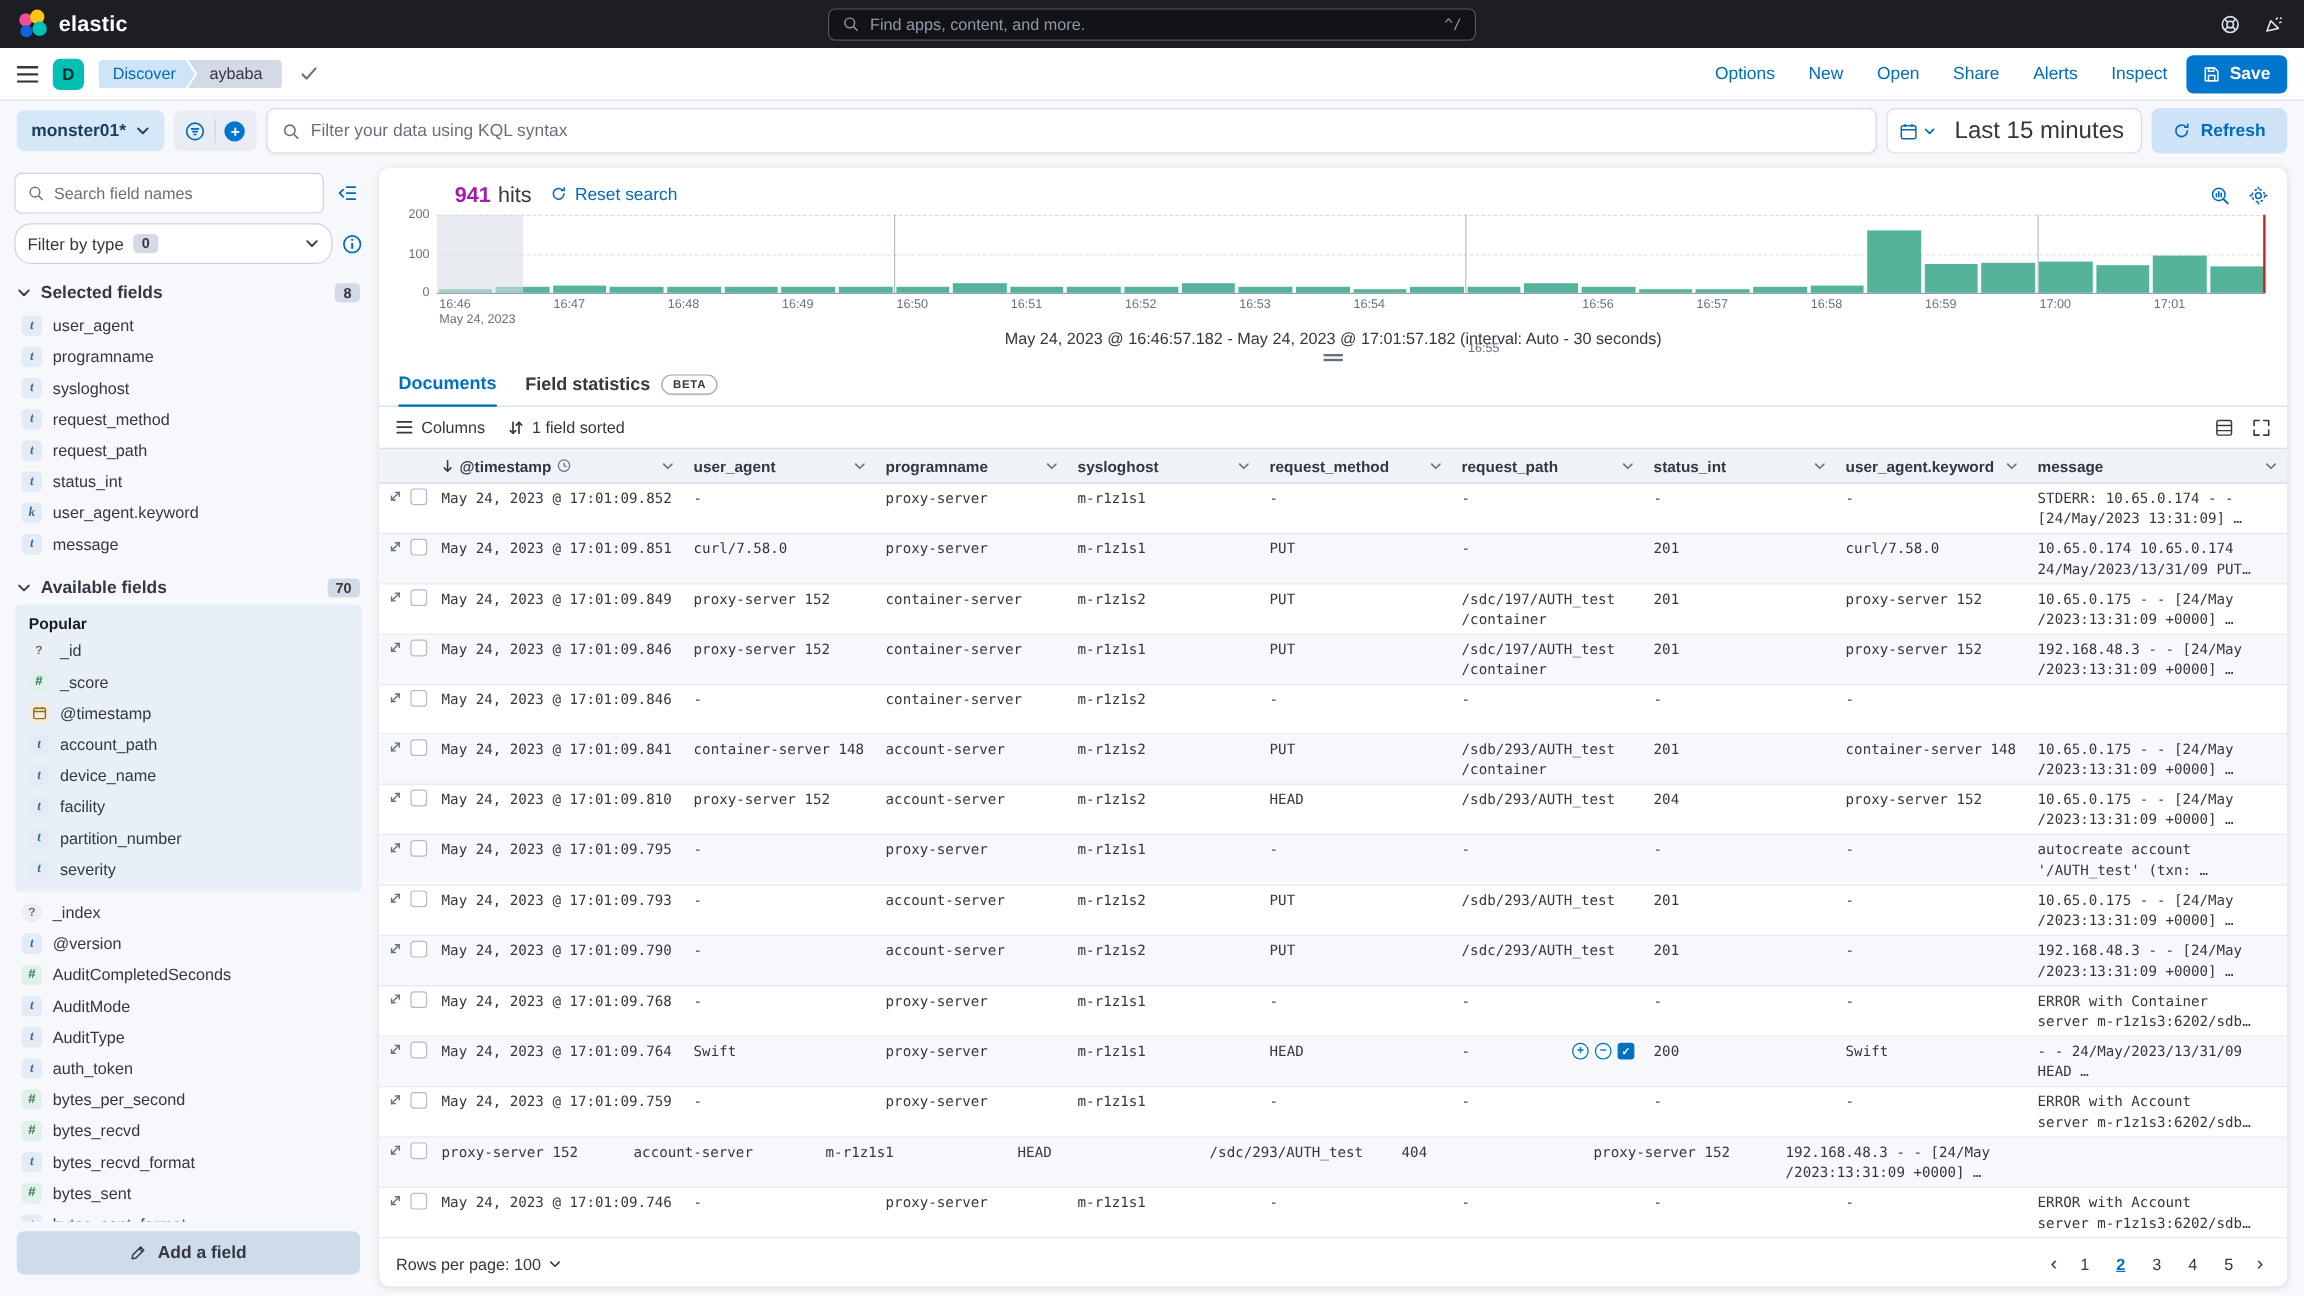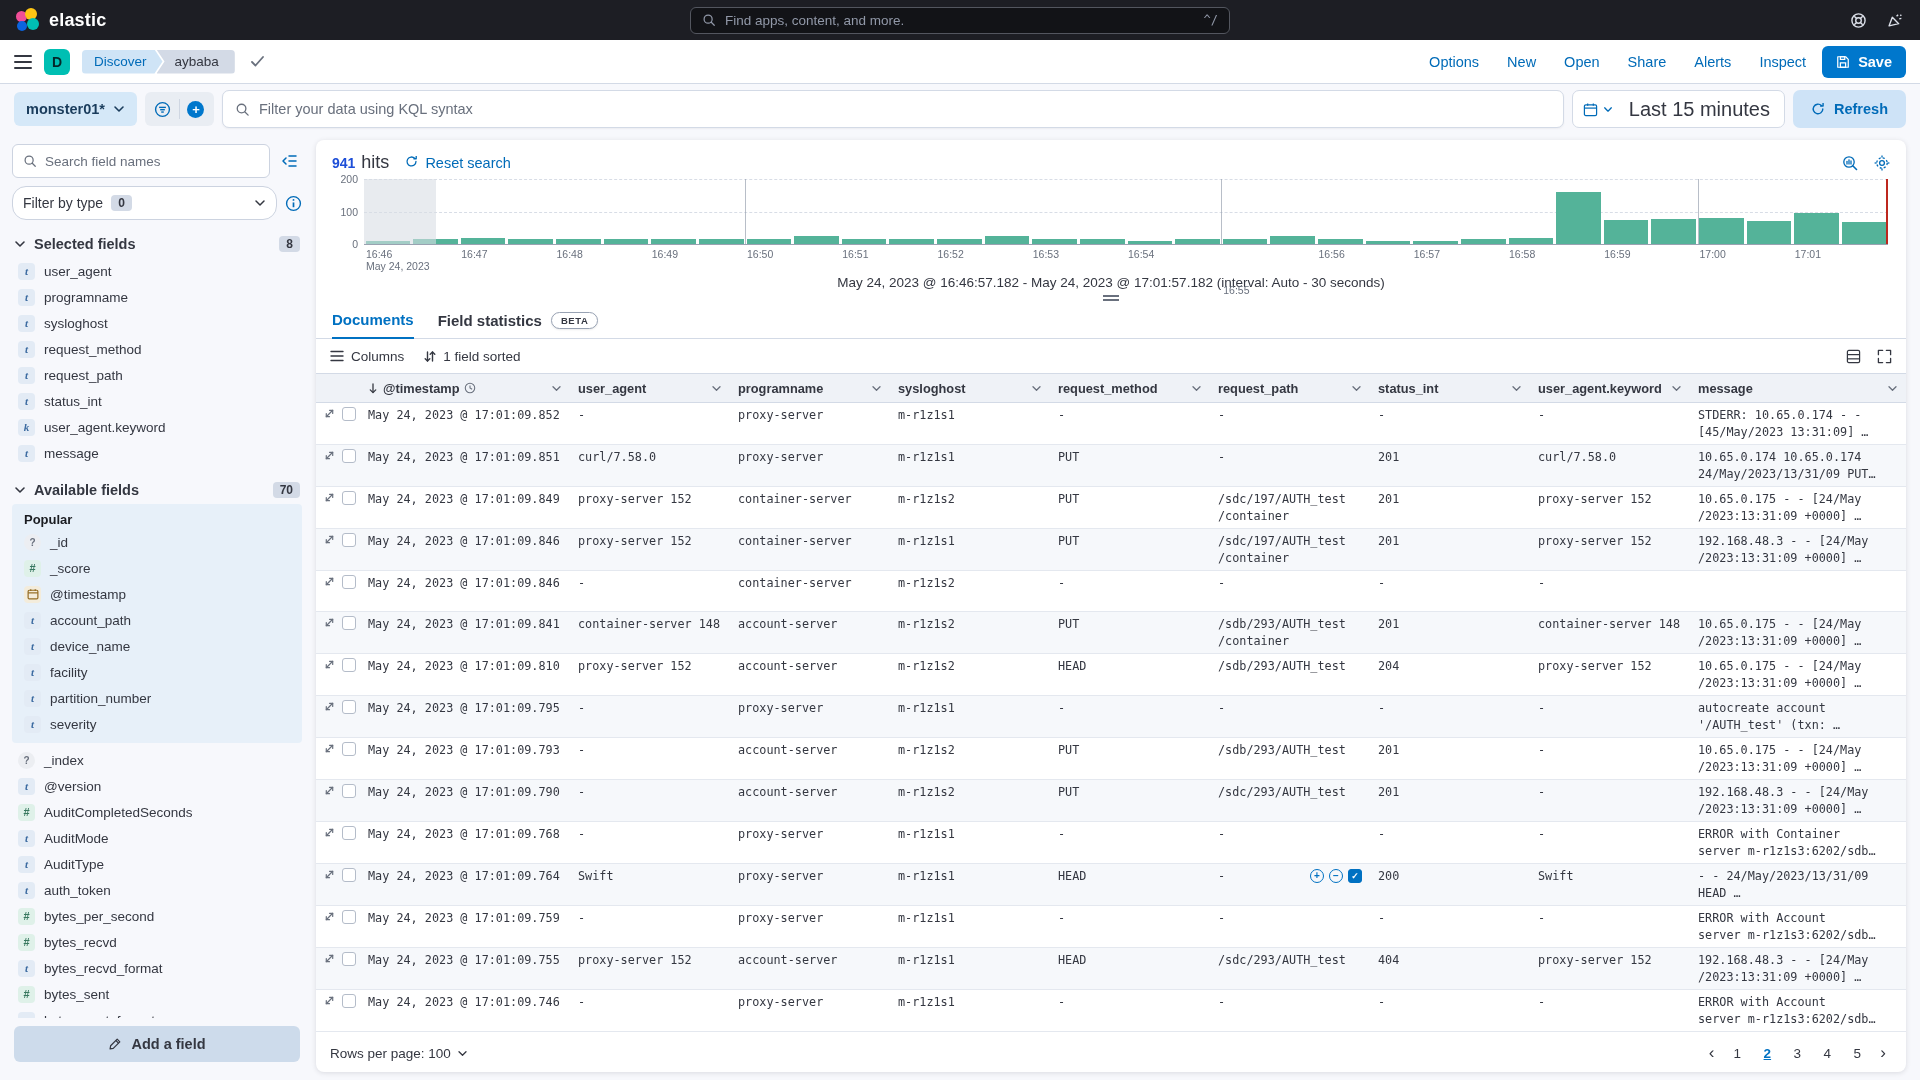--- a/index.html
+++ b/index.html
@@ -83,21 +83,21 @@
   .plain-list { margin-top:4px; }
   .sb-fields { flex:1; overflow:hidden; }
   .add-field-btn { height:36px; margin:8px 2px 10px 2px; background:#cddbeb; border:none; border-radius:6px;
     font-size:14.5px; font-weight:bold; color:#343741; display:flex; align-items:center; justify-content:center;
     gap:9px; cursor:pointer; }
 
   
   .panel { flex:1; margin-left:10px; background:#fff; border-radius:8px; box-shadow:0 1px 5px rgba(52,55,65,.15);
     display:flex; flex-direction:column; min-width:0; }
   .hits-row { display:flex; align-items:center; gap:16px; padding:12px 16px 2px 16px; }
-  .hits-num { font-size:14px; font-weight:bold; color:#1d4ed8; }
+  .hits-num { font-size:18px; font-weight:bold; color:#a21caf;margin-left:47px; }
   .hits-label { font-size:18px; color:#343741; margin-left:-10px; }
   .reset-link { color:#006bb8; font-size:14.5px; display:flex; align-items:flex-start; gap:7px; cursor:pointer; }
   .chart-actions { margin-left:auto; display:flex; gap:16px; color:#006bb8; }
   .chart-actions span { cursor:pointer; }
 
   .chart-wrap { padding:4px 18px 0 18px; position:relative; }
   .plot { position:relative; height:66px; margin-left:30px; border-bottom:1px solid #9aa2b1; }
   .gridline { position:absolute; left:0; right:0; border-top:1px dashed #d8dde6; }
   .ylabel { position:absolute; left:-32px; width:26px; text-align:right; font-size:10.5px; color:#69707d; }
   .bars { position:absolute; left:0; right:0; top:0; bottom:0; display:flex; align-items:flex-end; }
@@ -802,21 +802,21 @@
                 </svg></span><div class="rowcheck"></div></div>
             <div class="gcell c-ts">May 24, 2023 @ 17:01:09.852</div>
             <div class="gcell c-std">-</div>
             <div class="gcell c-std">proxy-server</div>
             <div class="gcell c-std">m-r1z1s1</div>
             <div class="gcell c-std">-</div>
             <div class="gcell c-std">-</div>
             <div class="gcell c-std">-</div>
             <div class="gcell c-std">-</div>
             <div class="gcell c-msg">STDERR: 10.65.0.174 - -
-[45/May/2023 13:31:09] …</div>
+[24/May/2023 13:31:09] …</div>
           </div>
           <div class="grow striped">
             <div class="gcell c-ctrl"><span class="expand-ic"><svg width="11" height="11" viewBox="0 0 12 12" fill="none" stroke="currentColor" stroke-width="1.3" stroke-linecap="round" stroke-linejoin="round">
                   <line x1="2.5" y1="9.5" x2="9.5" y2="2.5"></line>
                   <polyline points="9.5,6 9.5,2.5 6,2.5"></polyline>
                   <polyline points="2.5,6 2.5,9.5 6,9.5"></polyline>
                 </svg></span><div class="rowcheck"></div></div>
             <div class="gcell c-ts">May 24, 2023 @ 17:01:09.851</div>
             <div class="gcell c-std">curl/7.58.0</div>
             <div class="gcell c-std">proxy-server</div>
@@ -1015,21 +1015,20 @@
             <div class="gcell c-std">-</div>
             <div class="gcell c-msg">ERROR with Account
 server m-r1z1s3:6202/sdb…</div>
           </div>
           <div class="grow striped">
             <div class="gcell c-ctrl"><span class="expand-ic"><svg width="11" height="11" viewBox="0 0 12 12" fill="none" stroke="currentColor" stroke-width="1.3" stroke-linecap="round" stroke-linejoin="round">
                   <line x1="2.5" y1="9.5" x2="9.5" y2="2.5"></line>
                   <polyline points="9.5,6 9.5,2.5 6,2.5"></polyline>
                   <polyline points="2.5,6 2.5,9.5 6,9.5"></polyline>
                 </svg></span><div class="rowcheck"></div></div>
-            <div class="gcell c-ts">May 24, 2023 @ 17:01:09.755</div>
             <div class="gcell c-std">proxy-server 152</div>
             <div class="gcell c-std">account-server</div>
             <div class="gcell c-std">m-r1z1s1</div>
             <div class="gcell c-std">HEAD</div>
             <div class="gcell c-std">/sdc/293/AUTH_test</div>
             <div class="gcell c-std">404</div>
             <div class="gcell c-std">proxy-server 152</div>
             <div class="gcell c-msg">192.168.48.3 - - [24/May
 /2023:13:31:09 +0000] …</div>
           </div>

